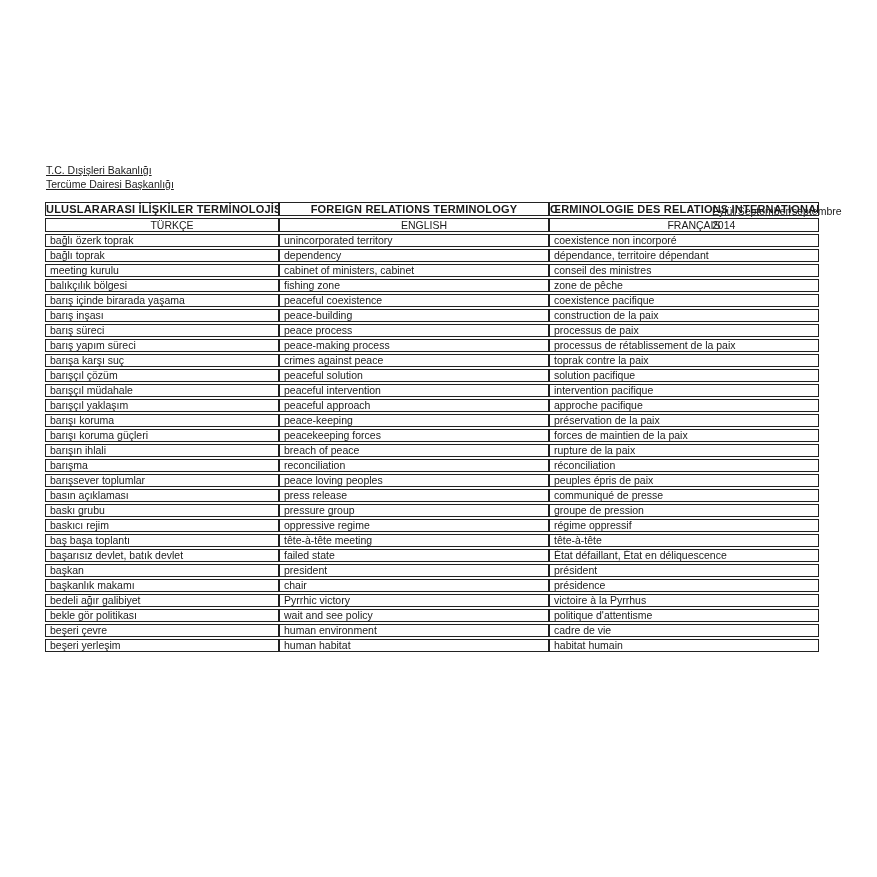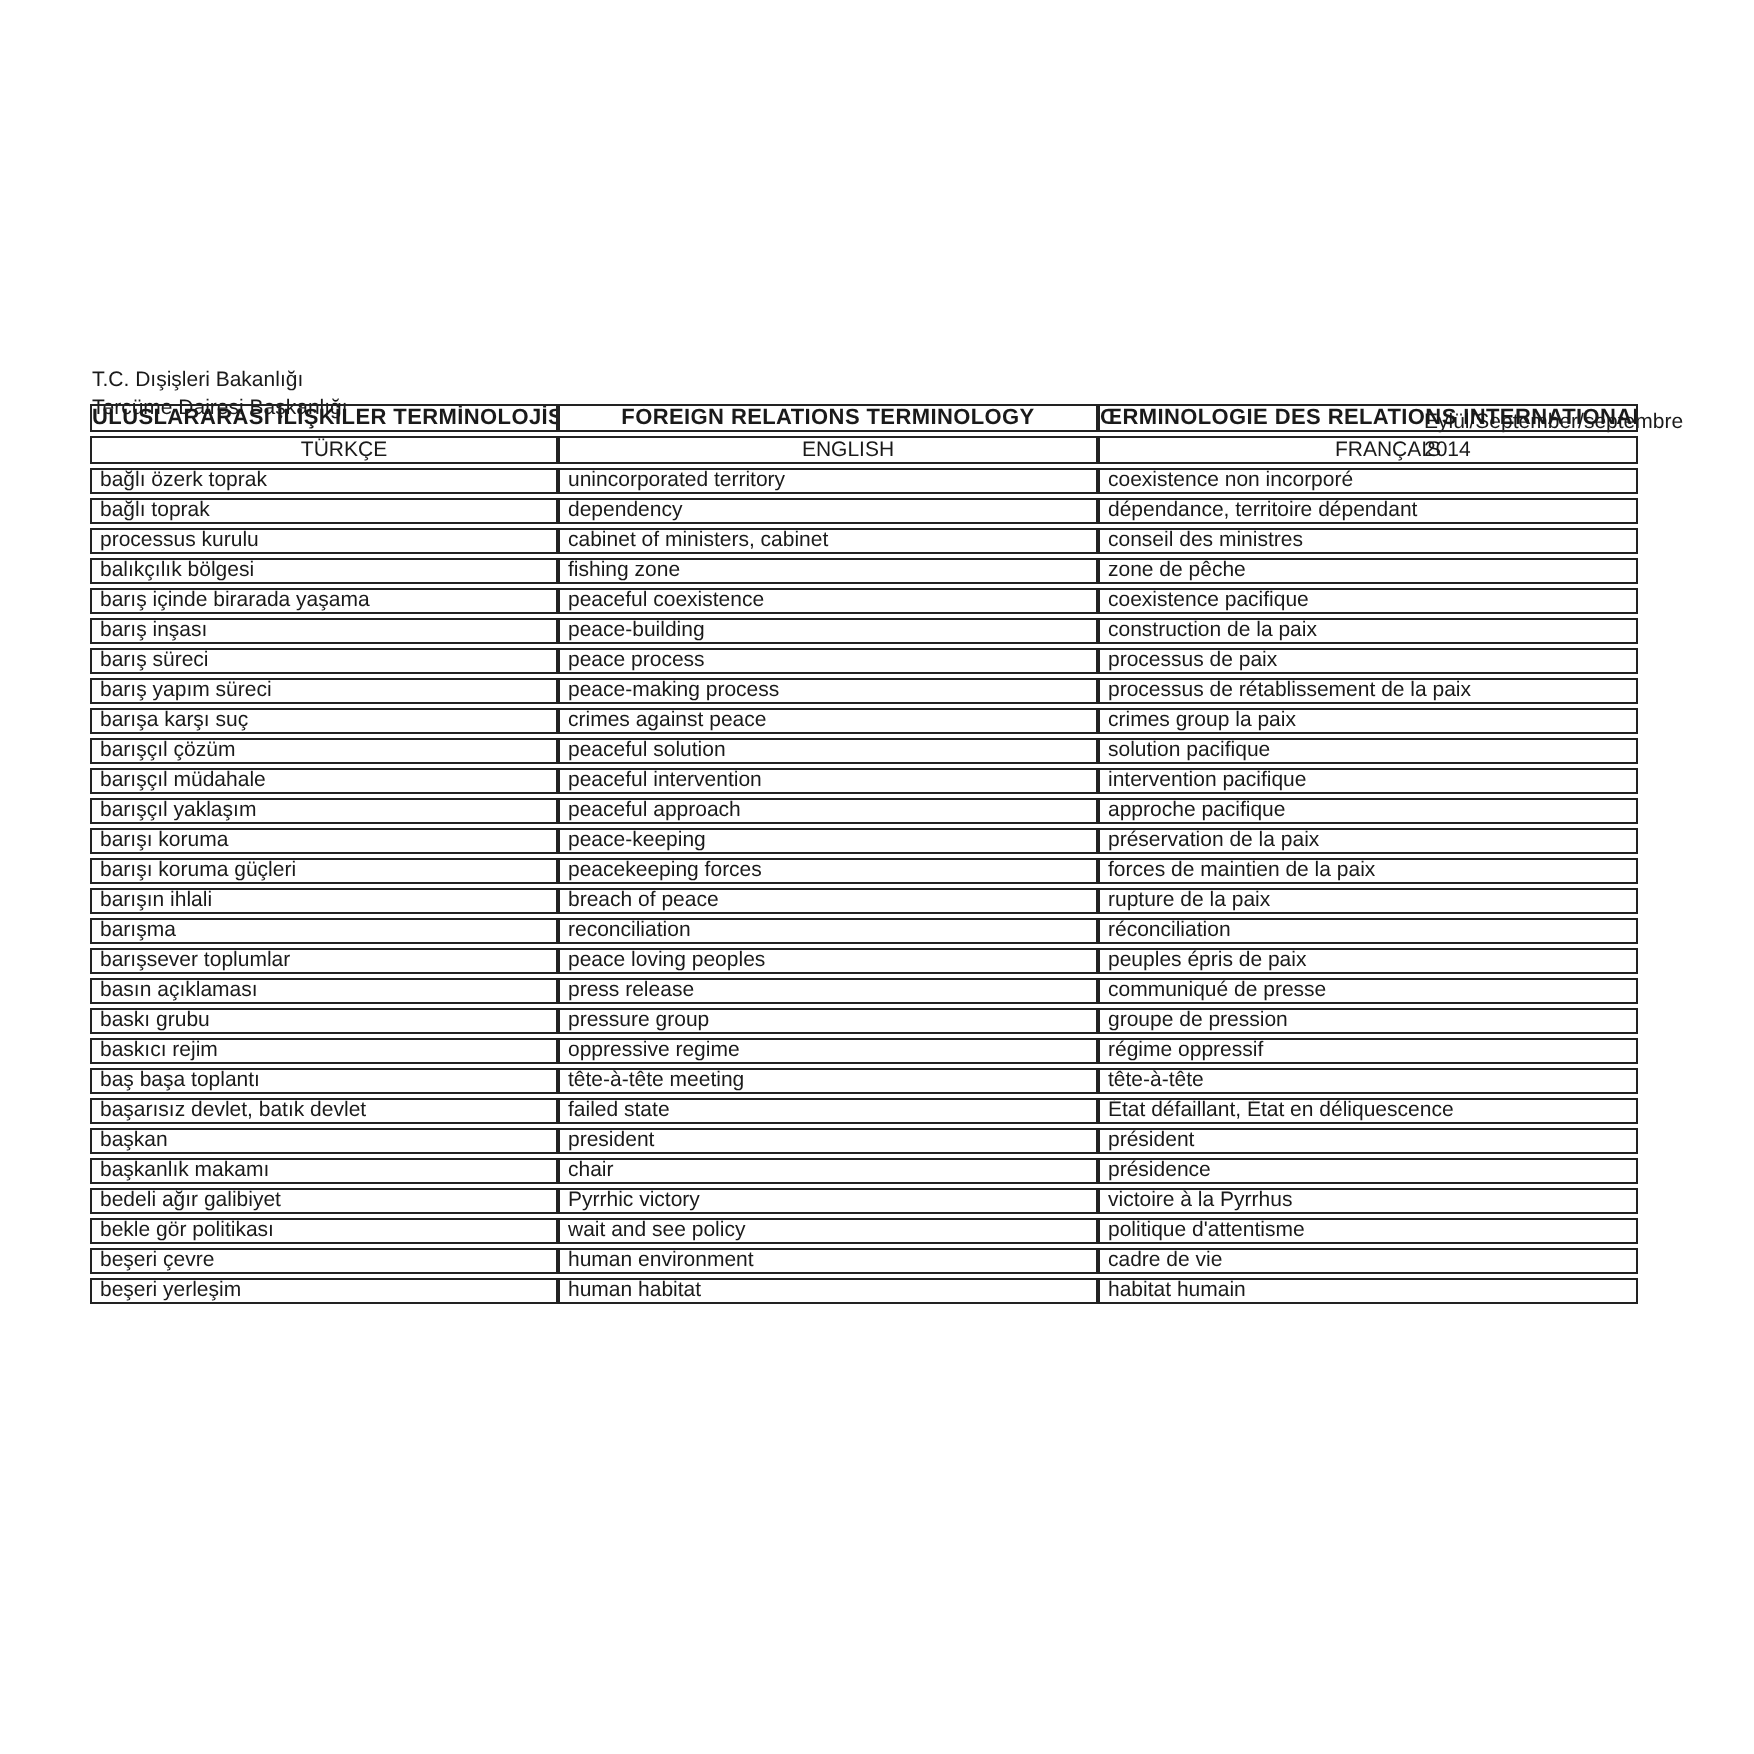--- a/index.html
+++ b/index.html
@@ -10,24 +10,25 @@
     color: #1a1a1a;
     overflow: hidden;
   }
   .page {
     position: relative;
     width: 877px; height: 877px;
     background: #ffffff;
   }
   .org-block {
     position: absolute;
-    left: 46px; top: 183px;
+    left: 46px; top: 163px;
     font-size: 10.5px;
     line-height: 14px;
     white-space: nowrap;
+    text-decoration: underline;
   }
   .date-block {
     position: absolute;
     left: 712px; top: 169px;
     font-size: 10.5px;
     line-height: 14px;
     white-space: nowrap;
     margin-top: 35px;
   }
   table.terms {
@@ -107,21 +108,21 @@
           <td>bağlı özerk toprak</td>
           <td>unincorporated territory</td>
           <td>coexistence non incorporé</td>
         </tr>
         <tr>
           <td>bağlı toprak</td>
           <td>dependency</td>
           <td>dépendance, territoire dépendant</td>
         </tr>
         <tr>
-          <td>processus kurulu</td>
+          <td>meeting kurulu</td>
           <td>cabinet of ministers, cabinet</td>
           <td>conseil des ministres</td>
         </tr>
         <tr>
           <td>balıkçılık bölgesi</td>
           <td>fishing zone</td>
           <td>zone de pêche</td>
         </tr>
         <tr>
           <td>barış içinde birarada yaşama</td>
@@ -139,21 +140,21 @@
           <td>processus de paix</td>
         </tr>
         <tr>
           <td>barış yapım süreci</td>
           <td>peace-making process</td>
           <td>processus de rétablissement de la paix</td>
         </tr>
         <tr>
           <td>barışa karşı suç</td>
           <td>crimes against peace</td>
-          <td>crimes group la paix</td>
+          <td>toprak contre la paix</td>
         </tr>
         <tr>
           <td>barışçıl çözüm</td>
           <td>peaceful solution</td>
           <td>solution pacifique</td>
         </tr>
         <tr>
           <td>barışçıl müdahale</td>
           <td>peaceful intervention</td>
           <td>intervention pacifique</td>

